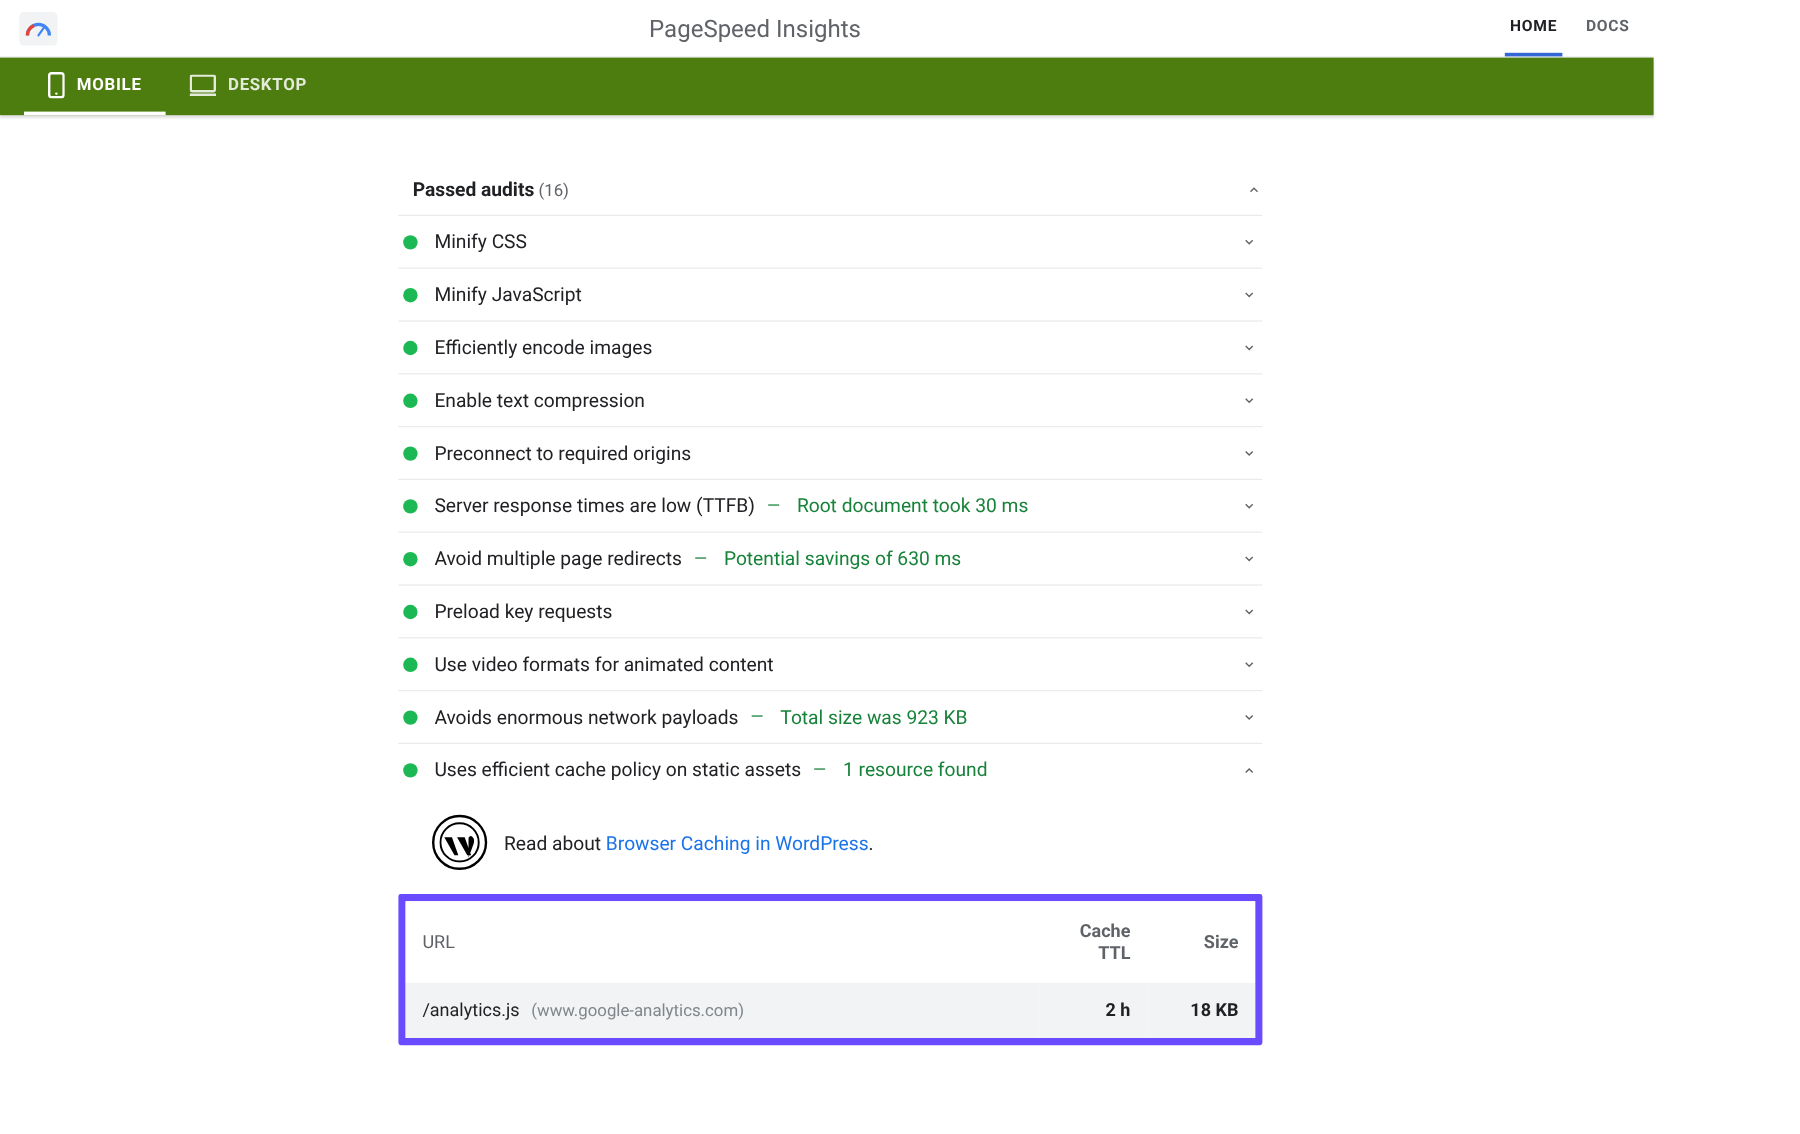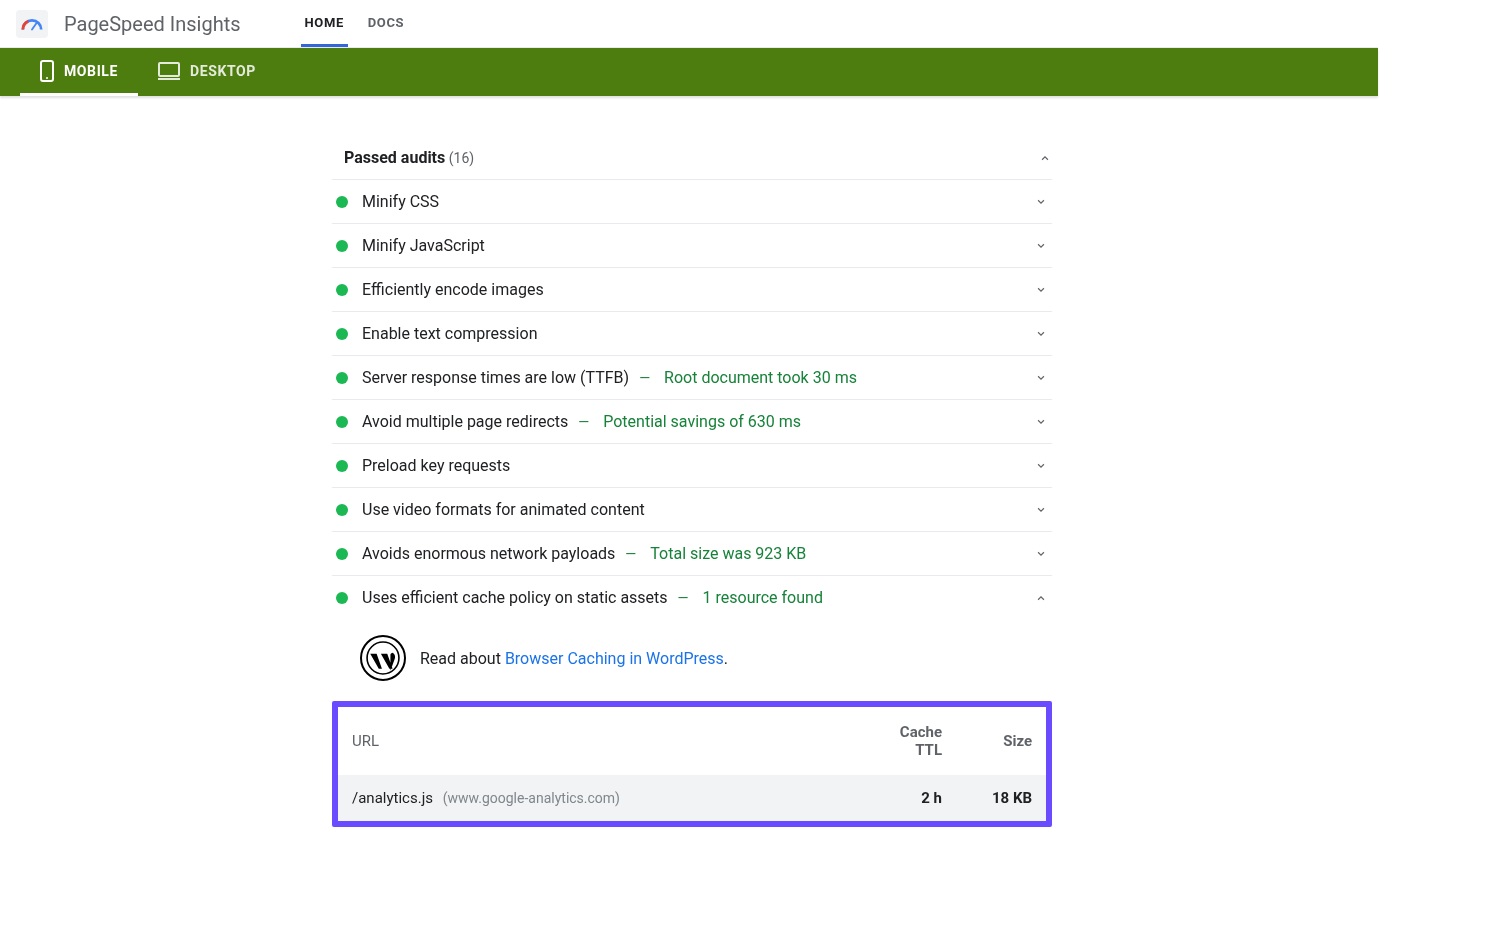--- a/index.html
+++ b/index.html
@@ -1,19 +1,19 @@
 <!DOCTYPE html>
 <html><head>
 <meta charset="utf-8">
 <style>
   * { margin: 0; padding: 0; box-sizing: border-box; }
   body { font-family: Roboto, "Helvetica Neue", Arial, sans-serif; color: #202124; background: #fff; font-size: 14px; }
 
   
-  .header { display: flex; align-items: center; height: 48px; padding: 0 16px; border-bottom: 1px solid #e8eaed; width: 1378px; }
+  .header { display: flex; align-items: center; height: 48px; padding: 0 16px; border-bottom: 1px solid #e8eaed; width: 1378px; justify-content: space-between; }
   .logo-box { width: 32px; height: 28px; background: #f1f3f4; border-radius: 4px; display: flex; align-items: center; justify-content: center; margin-right: 16px; }
   .logo-svg { width: 22px; height: 18px; }
   .app-title { font-size: 20px; color: #5f6368; font-weight: 400; flex: 0 0 auto; margin-right: 60px; }
   .nav-tabs { display: flex; gap: 16px; height: 100%; }
   .nav-tab { display: flex; align-items: center; font-size: 13px; font-weight: 700; letter-spacing: .6px; color: #5f6368; border-bottom: 3px solid transparent; cursor: pointer; padding: 0 4px; }
   .nav-tab.active { color: #202124; border-bottom-color: #3367d6; }
 
   
   .subtabs { background: #4d7c0f; height: 48px; display: flex; align-items: stretch; padding-left: 20px; width: 1378px; box-shadow: 0 2px 2px rgba(0,0,0,.12); }
   .subtab { display: flex; align-items: center; color: #fff; font-size: 14px; font-weight: 700; letter-spacing: .6px; padding: 0 20px; opacity: .85; cursor: pointer; border-bottom: 3px solid transparent; }
@@ -135,20 +135,30 @@
         <span class="spacer"></span>
         <span class="chev">
           <svg width="14" height="14" viewBox="0 0 24 24">
             <path d="M7 9l5 5 5-5" fill="none" stroke="#5f6368" stroke-width="2"></path>
           </svg>
         </span>
       </div>
       <div class="audit-row">
         <span class="audit-dot"></span>
         <span class="audit-label">Enable text compression</span>
+        <span class="spacer"></span>
+        <span class="chev">
+          <svg width="14" height="14" viewBox="0 0 24 24">
+            <path d="M7 9l5 5 5-5" fill="none" stroke="#5f6368" stroke-width="2"></path>
+          </svg>
+        </span>
+      </div>
+      <div class="audit-row">
+        <span class="audit-dot"></span>
+        <span class="audit-label">Preconnect to required origins</span>
         <span class="spacer"></span>
         <span class="chev">
           <svg width="14" height="14" viewBox="0 0 24 24">
             <path d="M7 9l5 5 5-5" fill="none" stroke="#5f6368" stroke-width="2"></path>
           </svg>
         </span>
       </div>
       <div class="audit-row">
         <span class="audit-dot"></span>
         <span class="audit-label">Server response times are low (TTFB)</span>

